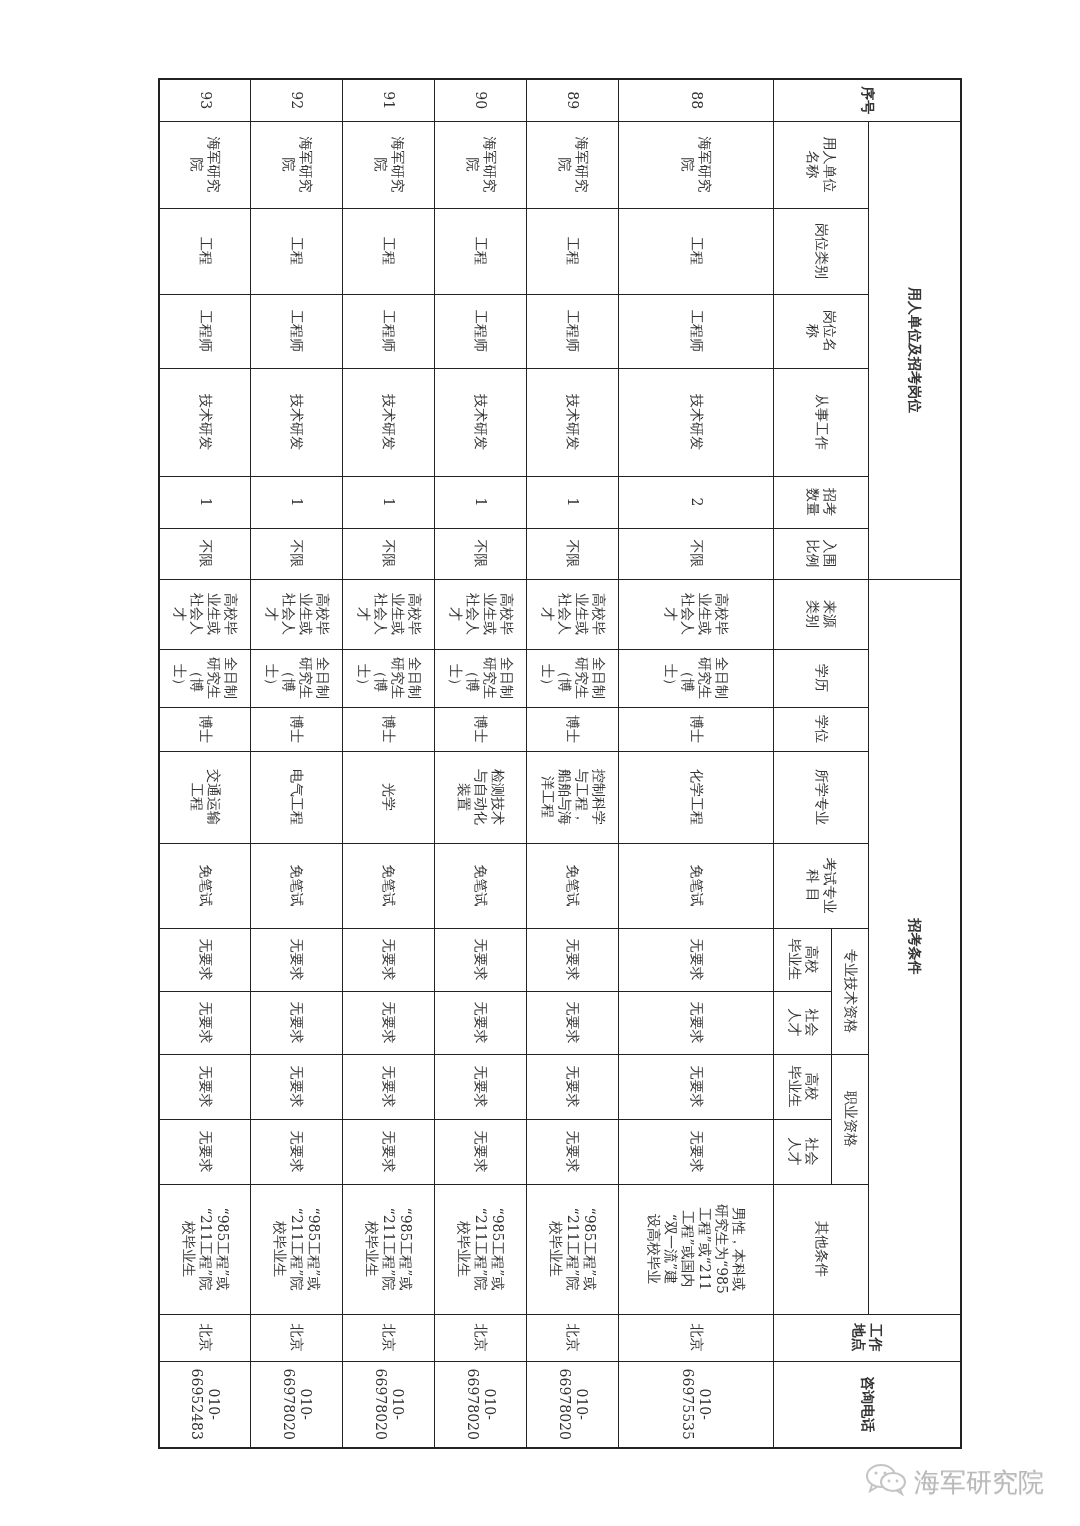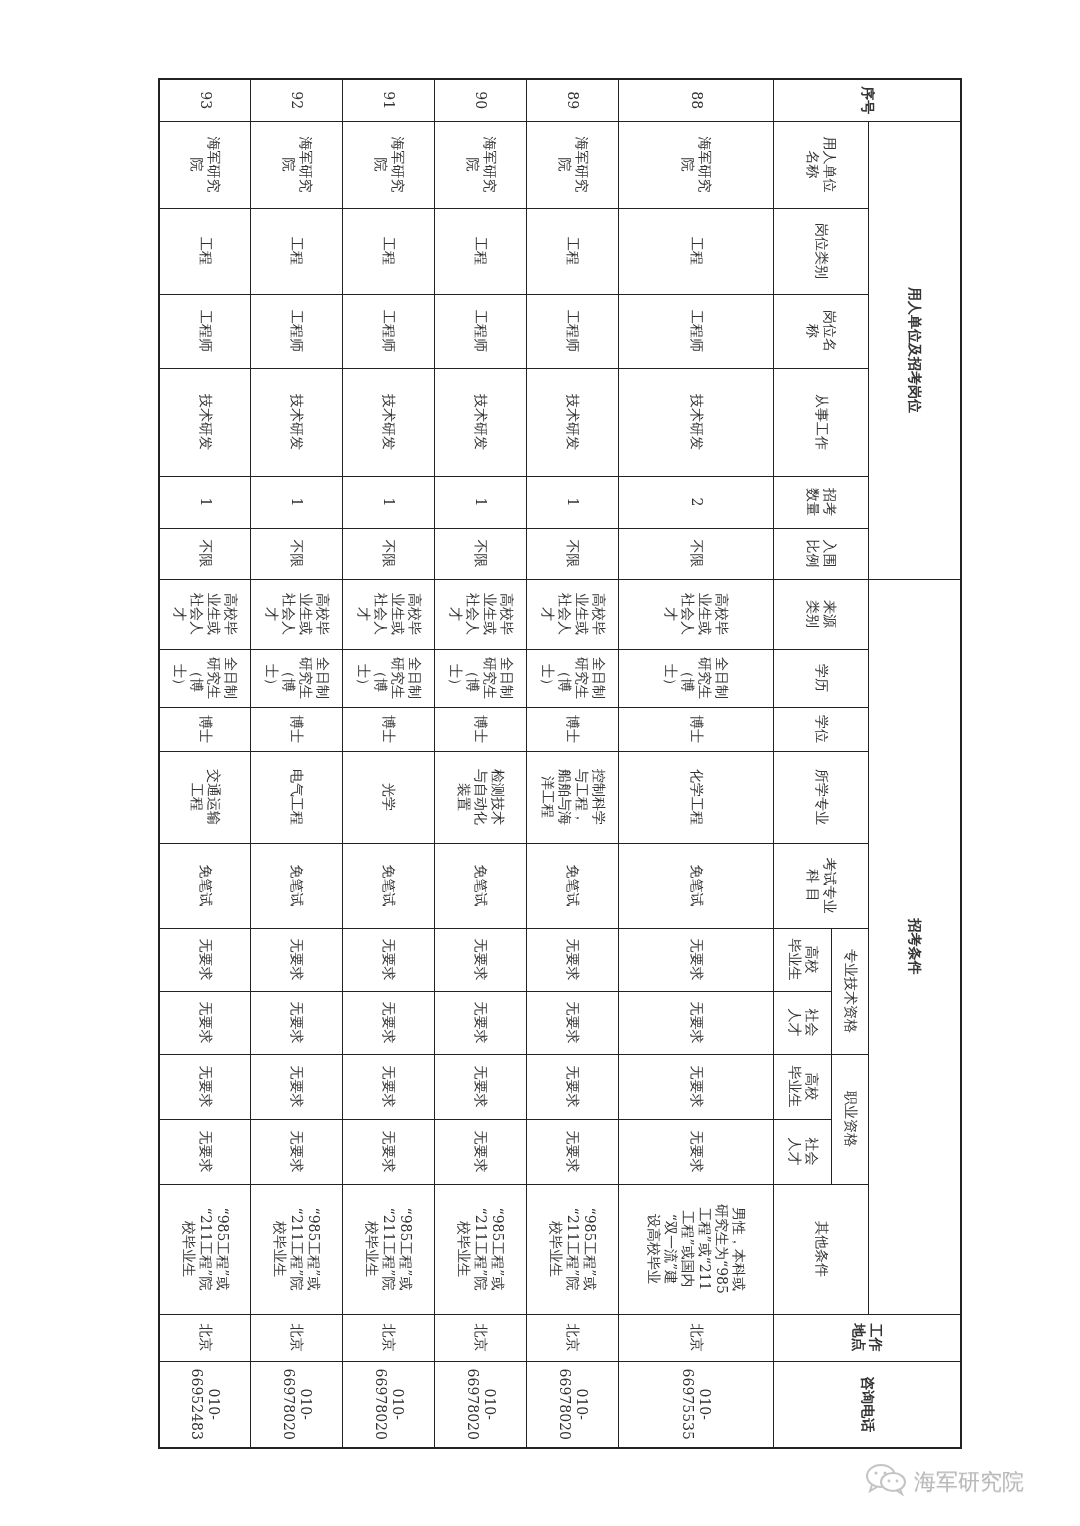--- a/index.html
+++ b/index.html
@@ -37,21 +37,21 @@
     .cell-text { display: inline-block; white-space: pre-line; }
     .hdr-row-1 { height: 92px; }
     .hdr-row-2 { height: 37px; }
     .hdr-row-3 { height: 58px; }
     .row-88 { height: 155px; }
     .row-std { height: 92px; }
 
     #watermark {
       position: absolute; left: 864px; top: 1462px;
       display: flex; align-items: center; gap: 6px;
-      color: #b9b9b9; font-family: "DejaVu Sans", "Liberation Sans", sans-serif; font-size: 22px;
+      color: #b9b9b9; font-family: "DejaVu Sans", "Liberation Sans", sans-serif; font-size: 26px;
       text-shadow: 0 1px 0 #e8e8e8;
     }
     #watermark svg { width: 44px; height: 34px; }
   </style>
 </head>
 <body>
 
 <div id="sheet">
   <table class="grid">
     <colgroup>

